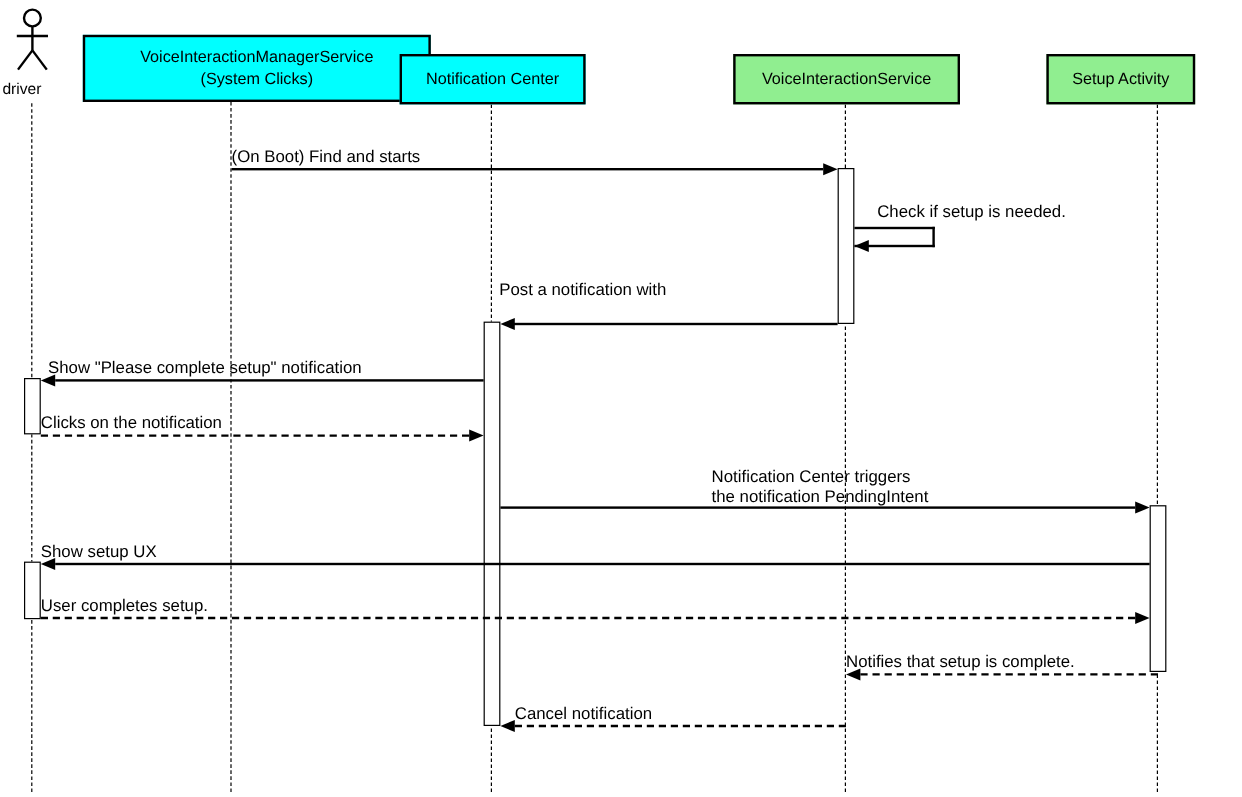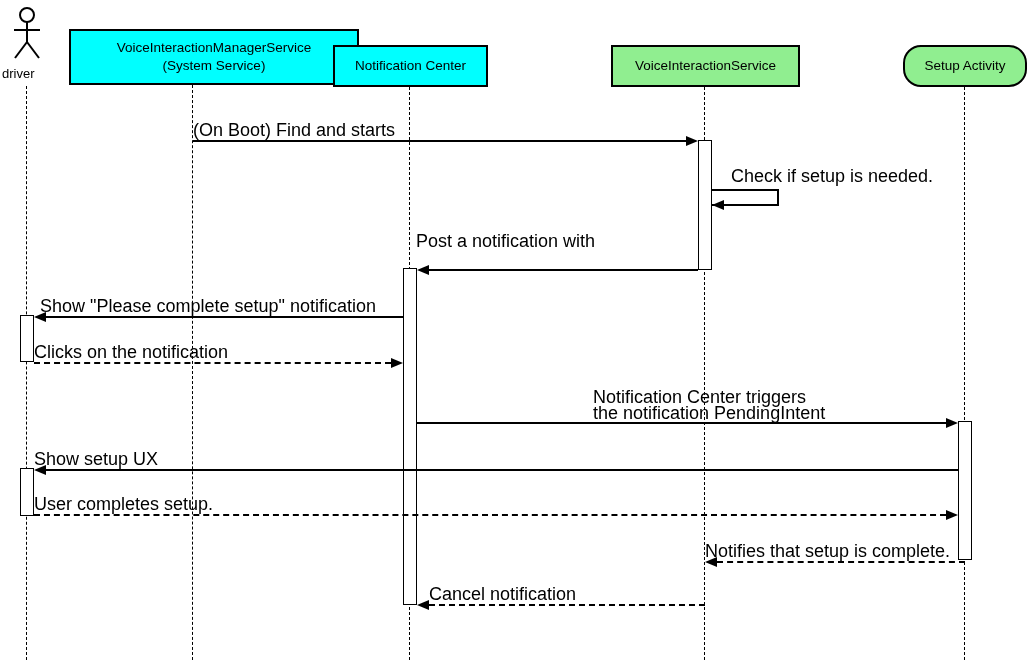--- a/index.html
+++ b/index.html
@@ -14,21 +14,21 @@
     align-items:center; justify-content:center; text-align:center;
     font-size:13.5px; line-height:1.3; z-index:2;
   }
   .activation { position:absolute; width:14px; background:#fff; border:1.5px solid #000; z-index:2; }
   .mline { position:absolute; height:0; border-top:2px solid #000; z-index:3; }
   .mline.dashed { border-top-style:dashed; }
   .arr { position:absolute; width:0; height:0; border-top:5px solid transparent; border-bottom:5px solid transparent; z-index:4; }
   .arr.right { border-left:12px solid #000; }
   .arr.left  { border-right:12px solid #000; }
   .selfloop { position:absolute; border:2px solid #000; border-left:none; z-index:3; }
-  .mlabel { position:absolute; font-size:18px; white-space:nowrap; line-height:16px; z-index:5; }
+  .mlabel { position:absolute; font-size:14px; white-space:nowrap; line-height:16px; z-index:5; }
   .center { text-align:left; }
   .actor-svg { position:absolute; z-index:2; }
 </style>
 </head>
 <body>
 
 <div class="seq">
 
   <div class="lifeline" style="left:26px;top:86px;height:574px"></div>
   <div class="lifeline" style="left:192px;top:85px;height:575px"></div>
@@ -42,29 +42,29 @@
       <line x1="18" y1="16" x2="18" y2="36" stroke="#000" stroke-width="2"></line>
       <line x1="5" y1="24" x2="31" y2="24" stroke="#000" stroke-width="2"></line>
       <line x1="18" y1="36" x2="6" y2="52" stroke="#000" stroke-width="2"></line>
       <line x1="18" y1="36" x2="30" y2="52" stroke="#000" stroke-width="2"></line>
     </svg>
     <div class="mlabel center" style="left:2px;top:66px;width:50px;font-size:13px">driver</div>
   </div>
 
   <div class="pbox" style="left: 69px; top: 29px; width: 290px; height: 56px; background-color: rgb(0, 255, 255);">
     <div>VoiceInteractionManagerService</div>
-    <div>(System Service)</div>
+    <div>(System Clicks)</div>
   </div>
   <div class="pbox" style="left: 611px; top: 45px; width: 189px; height: 42px; background-color: rgb(144, 238, 144);">
     <div>VoiceInteractionService</div>
   </div>
   <div class="pbox" style="left: 333px; top: 45px; width: 155px; height: 42px; background-color: rgb(0, 255, 255);">
     <div>Notification Center</div>
   </div>
-  <div class="pbox" style="left: 903px; top: 45px; width: 124px; height: 42px; background-color: rgb(144, 238, 144); border-radius: 18px;">
+  <div class="pbox" style="left: 872px; top: 45px; width: 124px; height: 42px; background-color: rgb(144, 238, 144);">
     <div>Setup Activity</div>
   </div>
 
   <div class="activation" style="left:698px;top:140px;height:130px"></div>
   <div class="activation" style="left:403px;top:268px;height:337px"></div>
   <div class="activation" style="left:958px;top:421px;height:139px"></div>
   <div class="activation" style="left:20px;top:315px;height:47px"></div>
   <div class="activation" style="left:20px;top:468px;height:48px"></div>
 
   <div>

